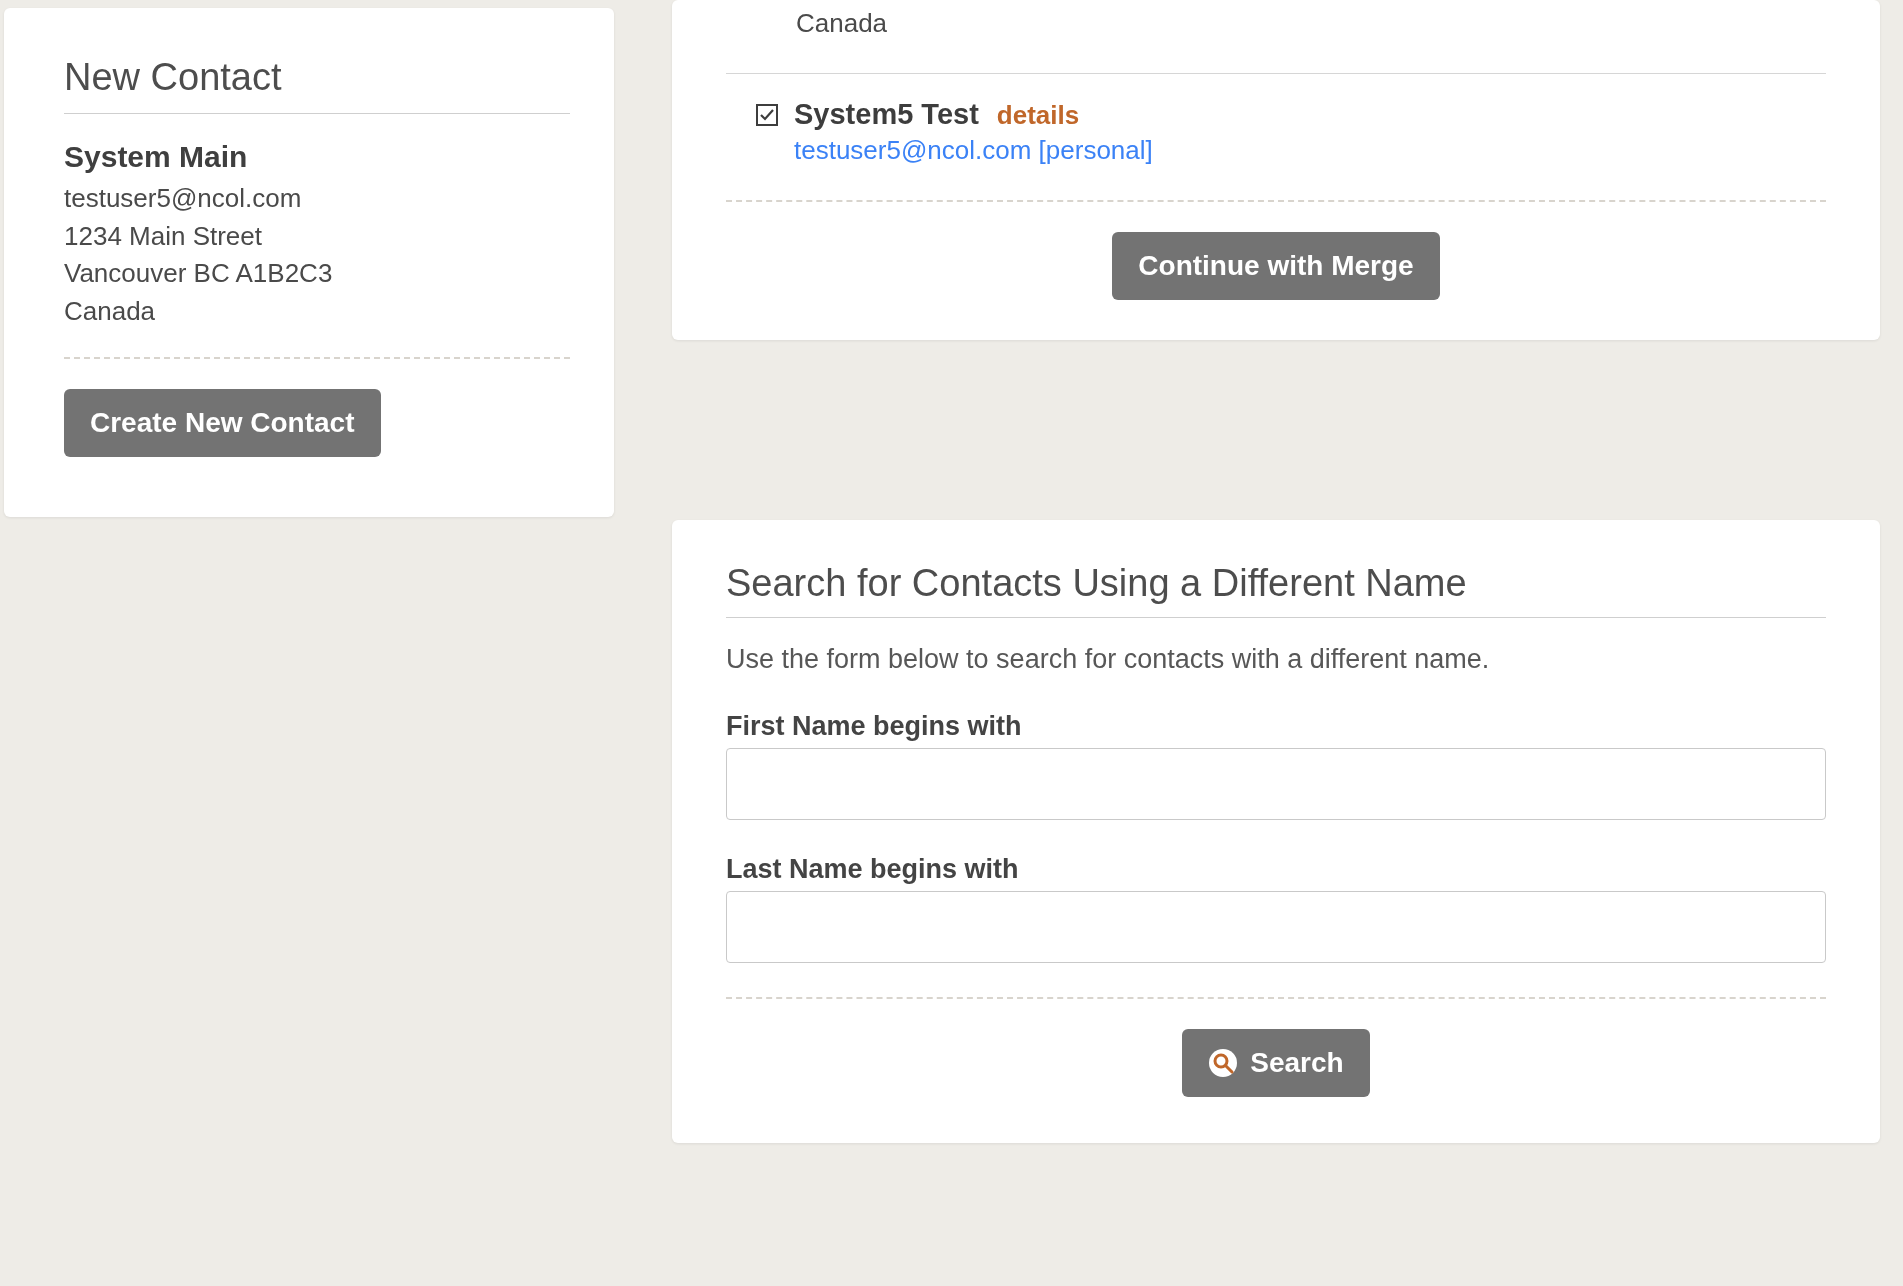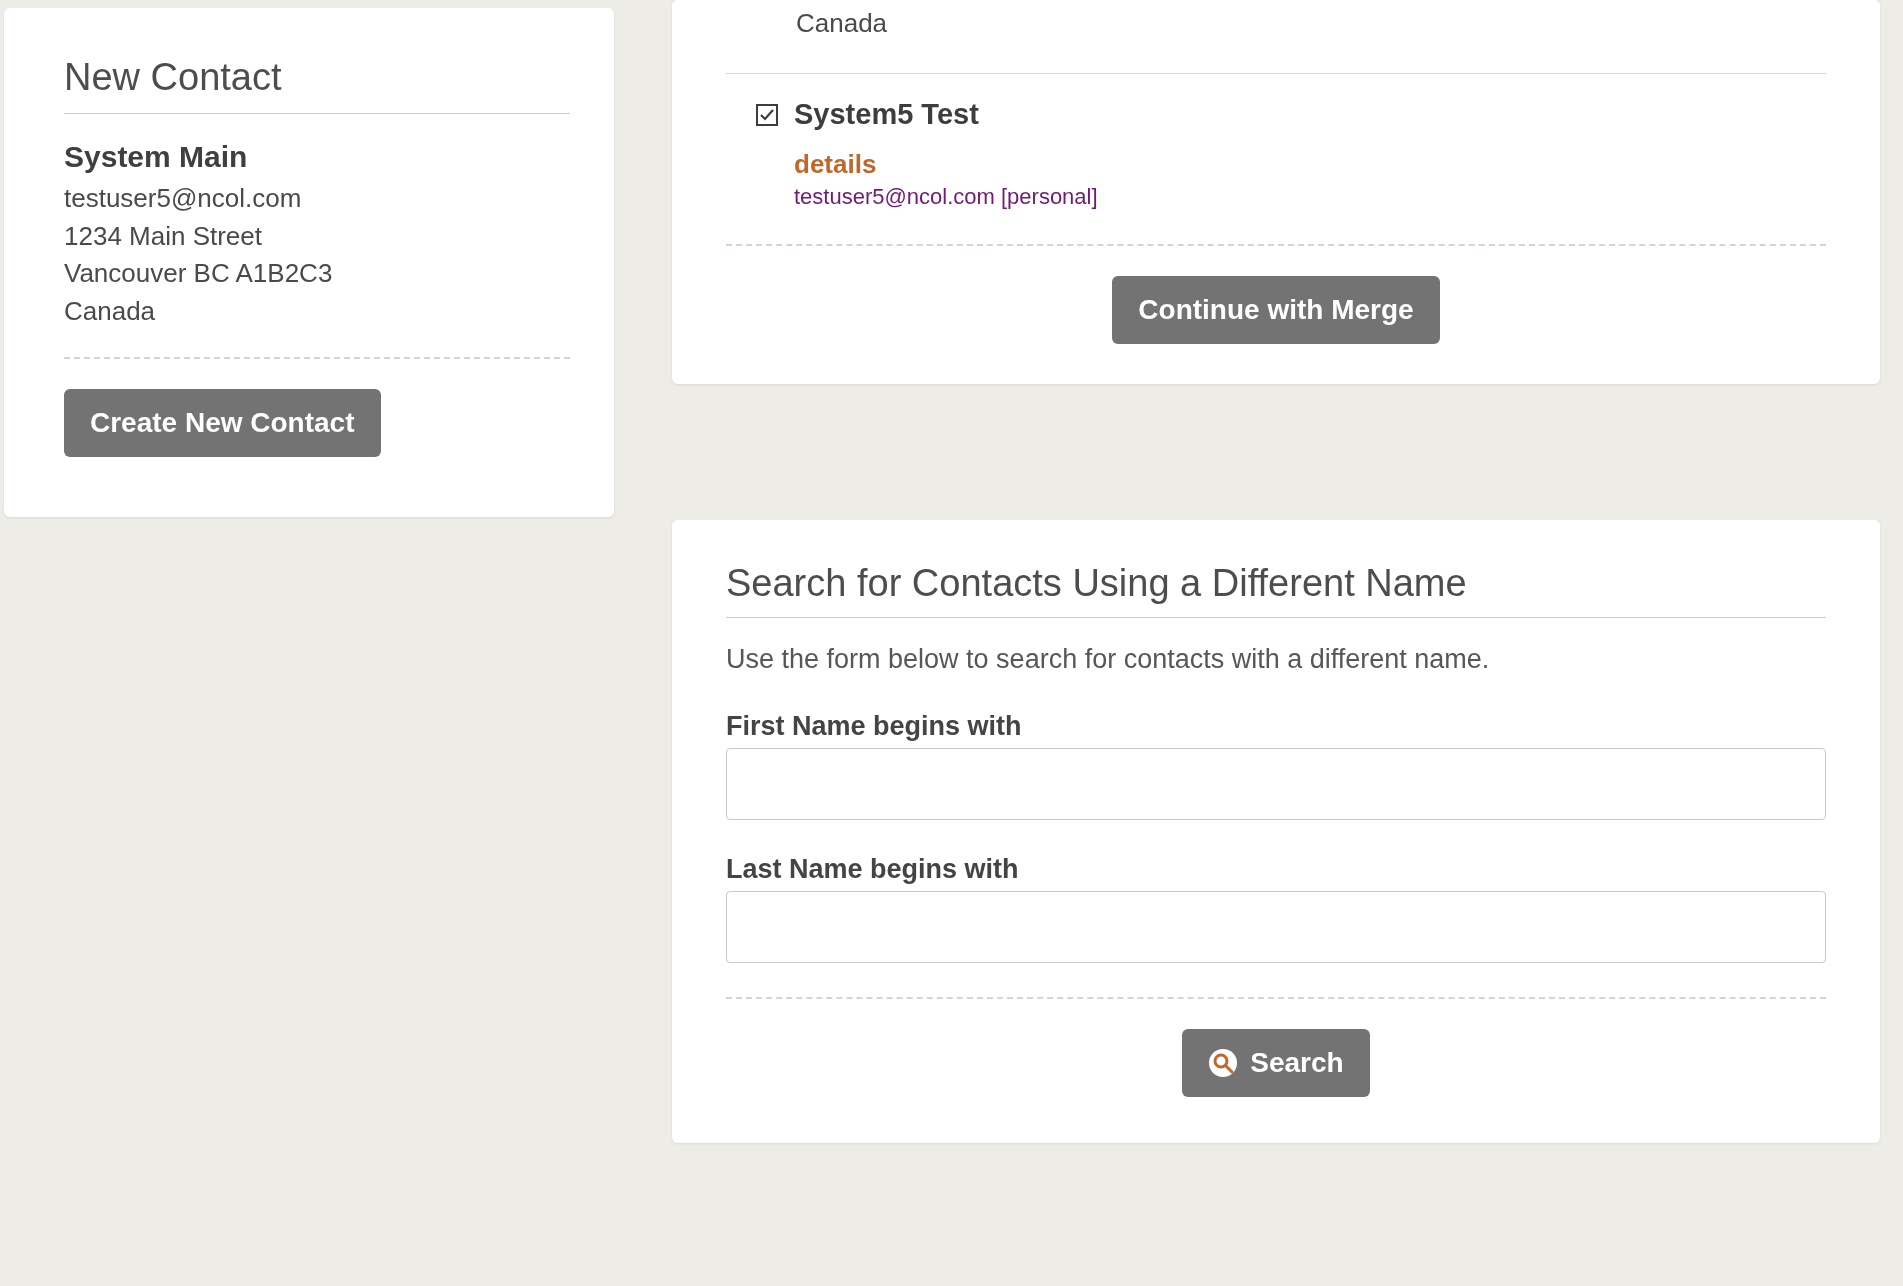--- a/index.html
+++ b/index.html
@@ -106,36 +106,35 @@
     justify-content: center;
     margin-top: 6px;
     cursor: pointer;
   }
   .checkbox svg { width: 16px; height: 16px; }
   .match-info { flex: 1; }
   .match-head {
     display: flex;
     align-items: baseline;
     gap: 18px;
-    flex-direction: column;
   }
   .match-name {
     font-size: 29px;
     font-weight: 700;
     color: #3d3d3d;
   }
   .details-link {
     font-size: 26px;
     font-weight: 700;
     color: #c0672a;
     cursor: pointer;
   }
   .match-sub {
-    font-size: 22px;
-    color: #701a75;
+    font-size: 26px;
+    color: #3b82f6;
     margin-top: 4px;
   }
   .hr-dashed-wide {
     border: none;
     border-top: 2px dashed #d8d4cd;
     margin: 34px 0 30px 0;
   }
   .center-btn { text-align: center; }
   .right-card-bottom {
     position: absolute;

